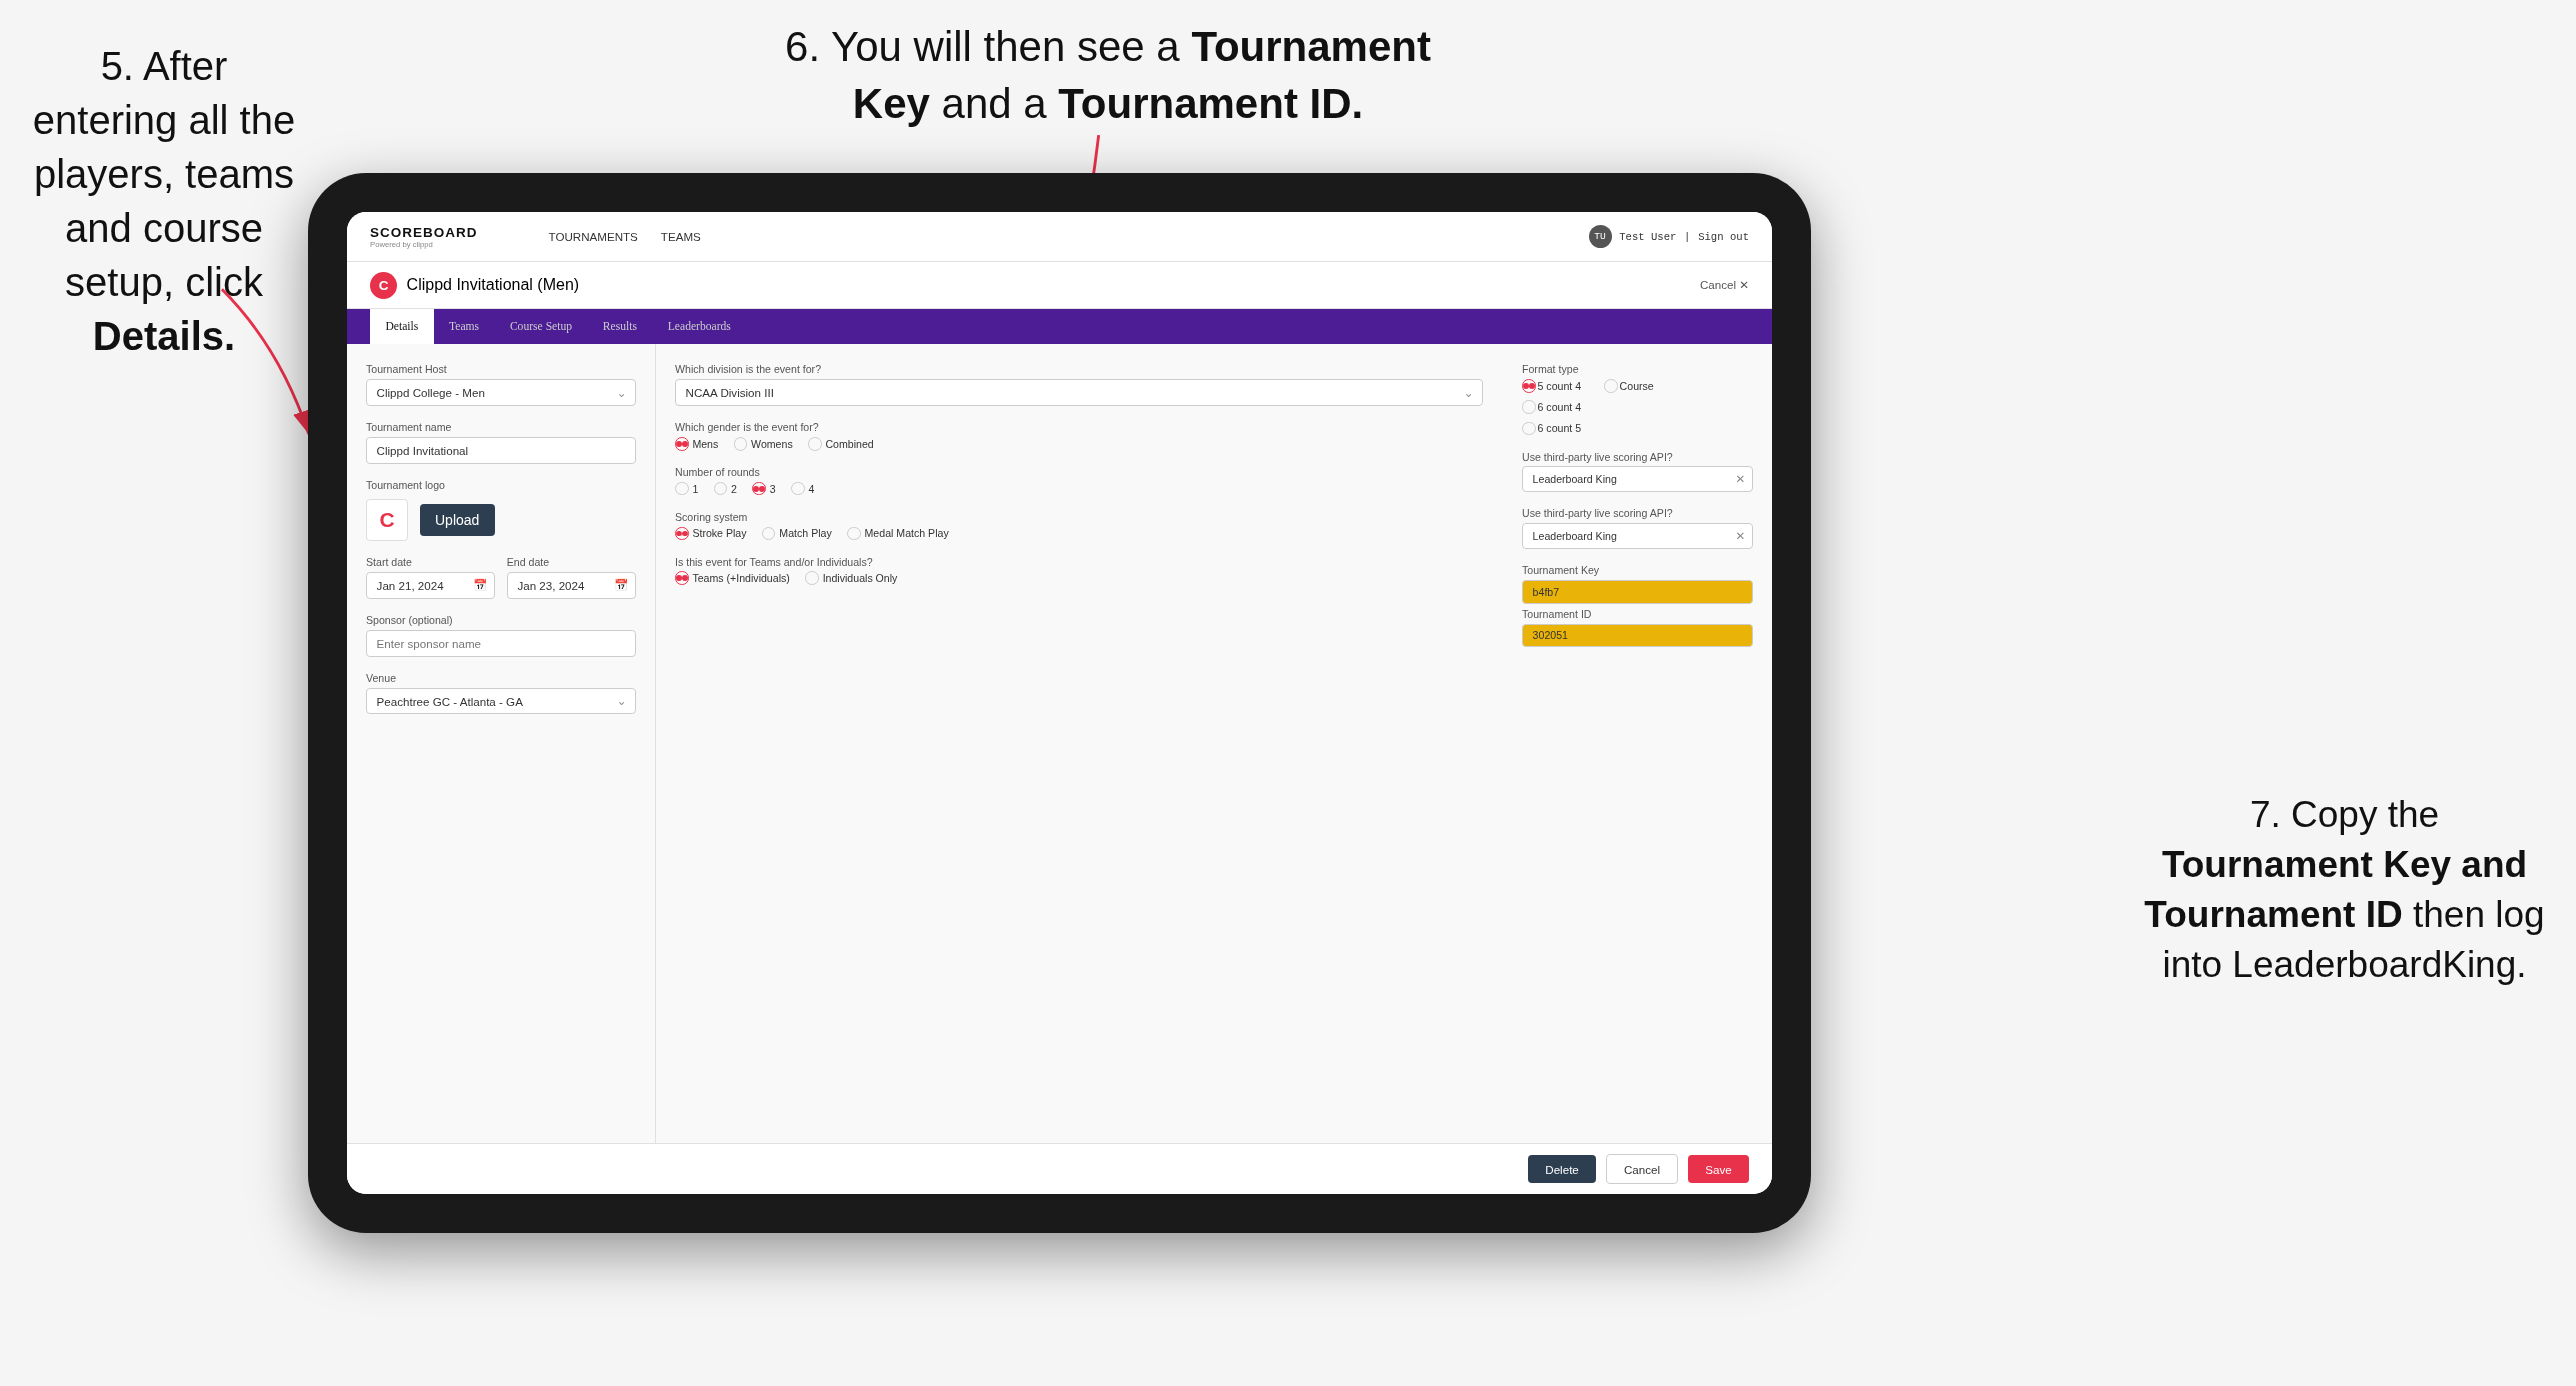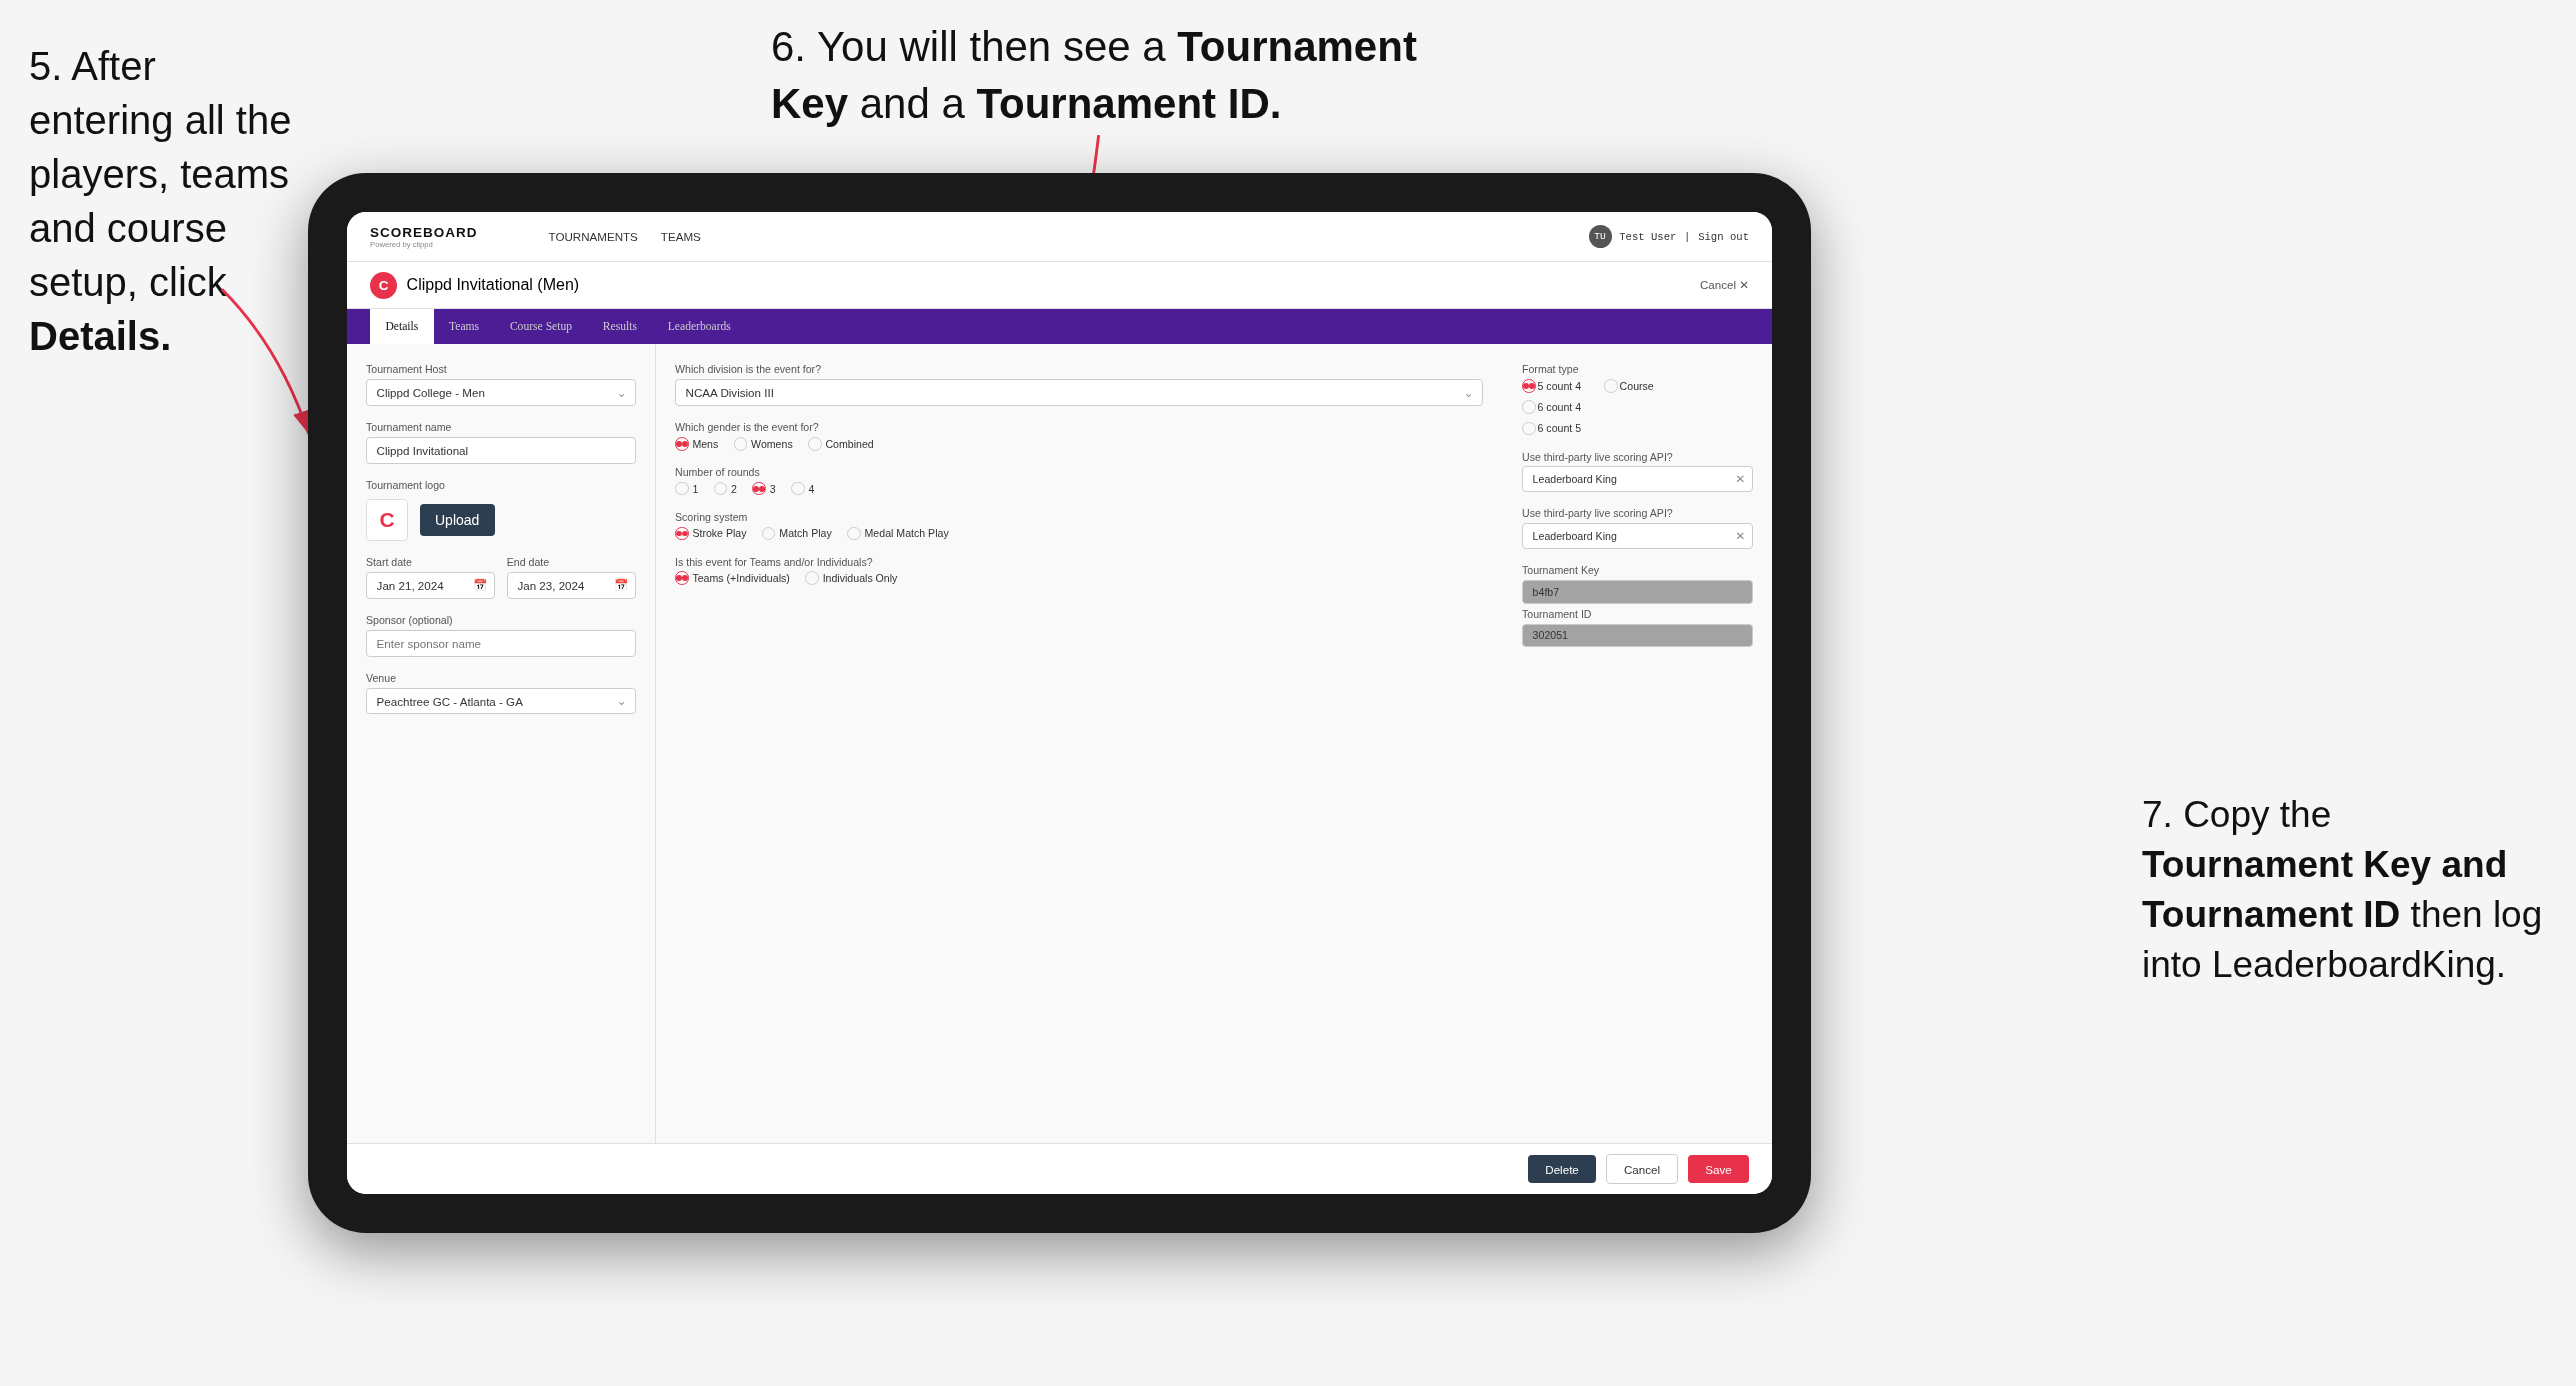--- a/index.html
+++ b/index.html
@@ -11,20 +11,21 @@
       position: relative;
       overflow: hidden;
     }
 
     
     .annotation {
       position: absolute;
       font-size: 40px;
       line-height: 1.35;
       color: #111;
+      text-align: center;
     }
     .annotation strong { font-weight: 700; }
 
     .annotation-left {
       left: 29px;
       top: 39px;
       width: 270px;
     }
 
     .annotation-top-right {
@@ -388,21 +389,21 @@
     .key-id-section {
       margin-top: 3.9px;
     }
 
     .key-id-value {
       font-size: 10.6px;
       color: #333;
       border: 1px solid #ccc;
       border-radius: 3.9px;
       padding: 4.8px 9.6px;
-      background: #a3a3a3;
+      background: #eab308;
       width: 100%;
       margin-bottom: 3.9px;
     }
 
     
     .action-bar {
       display: flex;
       align-items: center;
       justify-content: flex-end;
       padding: 9.6px 23px;

